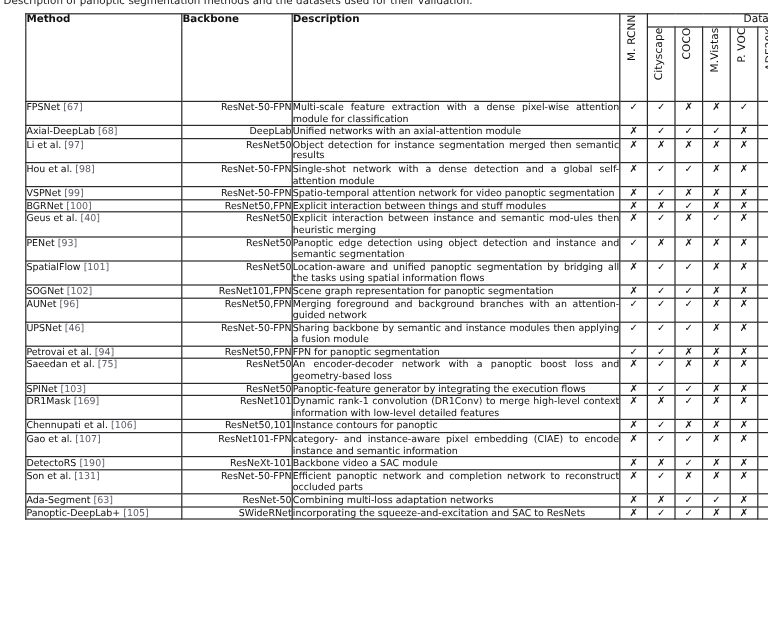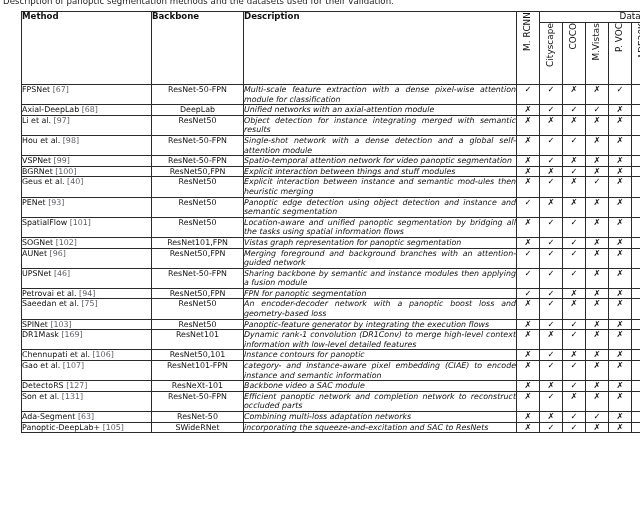--- a/index.html
+++ b/index.html
@@ -83,29 +83,28 @@
     letter-spacing: 0.1px;
   }
   
   td.method {
     padding: 1.5px 2px 1.5px 6px;
     text-align: left;
     margin-top: 46px;
   }
   td.backbone {
     padding: 1.5px 2px 1.5px 5px;
-    text-align: center;
+    text-align: right;
     white-space: nowrap;
   }
   td.desc {
     padding: 1.5px 5px 1.5px 5px;
     text-align: justify;
     text-align-last: left;
     hyphens: manual;
-    font-style: italic;
   }
   td.mark {
     text-align: center;
     vertical-align: top;
     padding: 1.5px 0 1.5px 0;
     font-size: 8.4px;
     font-family: "DejaVu Sans", "Liberation Sans", sans-serif;
   }
   .cite {
     color: #5d5d66;
@@ -184,21 +183,21 @@
           <td class="mark cross">✗</td>
           <td class="mark tick">✓</td>
           <td class="mark tick">✓</td>
           <td class="mark tick">✓</td>
           <td class="mark cross">✗</td>
           <td class="mark cross">✗</td>
         </tr>
         <tr>
           <td class="method"><span>Li et al.</span> <span class="cite">[97]</span></td>
           <td class="backbone">ResNet50</td>
-          <td class="desc">Object detection for instance integrating merged with semantic results</td>
+          <td class="desc">Object detection for instance segmentation merged then semantic results</td>
           <td class="mark cross">✗</td>
           <td class="mark cross">✗</td>
           <td class="mark cross">✗</td>
           <td class="mark cross">✗</td>
           <td class="mark cross">✗</td>
           <td class="mark cross">✗</td>
         </tr>
         <tr>
           <td class="method"><span>Hou et al.</span> <span class="cite">[98]</span></td>
           <td class="backbone">ResNet-50-FPN</td>
@@ -261,21 +260,21 @@
           <td class="mark cross">✗</td>
           <td class="mark tick">✓</td>
           <td class="mark tick">✓</td>
           <td class="mark cross">✗</td>
           <td class="mark cross">✗</td>
           <td class="mark cross">✗</td>
         </tr>
         <tr>
           <td class="method"><span>SOGNet</span> <span class="cite">[102]</span></td>
           <td class="backbone">ResNet101,FPN</td>
-          <td class="desc">Vistas graph representation for panoptic segmentation</td>
+          <td class="desc">Scene graph representation for panoptic segmentation</td>
           <td class="mark cross">✗</td>
           <td class="mark tick">✓</td>
           <td class="mark tick">✓</td>
           <td class="mark cross">✗</td>
           <td class="mark cross">✗</td>
           <td class="mark cross">✗</td>
         </tr>
         <tr>
           <td class="method"><span>AUNet</span> <span class="cite">[96]</span></td>
           <td class="backbone">ResNet50,FPN</td>
@@ -358,21 +357,21 @@
           <td class="backbone">ResNet101-FPN</td>
           <td class="desc">category- and instance-aware pixel embedding (CIAE) to encode instance and semantic information</td>
           <td class="mark cross">✗</td>
           <td class="mark tick">✓</td>
           <td class="mark tick">✓</td>
           <td class="mark cross">✗</td>
           <td class="mark cross">✗</td>
           <td class="mark cross">✗</td>
         </tr>
         <tr>
-          <td class="method"><span>DetectoRS</span> <span class="cite">[127]</span></td>
+          <td class="method"><span>DetectoRS</span> <span class="cite">[190]</span></td>
           <td class="backbone">ResNeXt-101</td>
           <td class="desc">Backbone video a SAC module</td>
           <td class="mark cross">✗</td>
           <td class="mark cross">✗</td>
           <td class="mark tick">✓</td>
           <td class="mark cross">✗</td>
           <td class="mark cross">✗</td>
           <td class="mark cross">✗</td>
         </tr>
         <tr>

